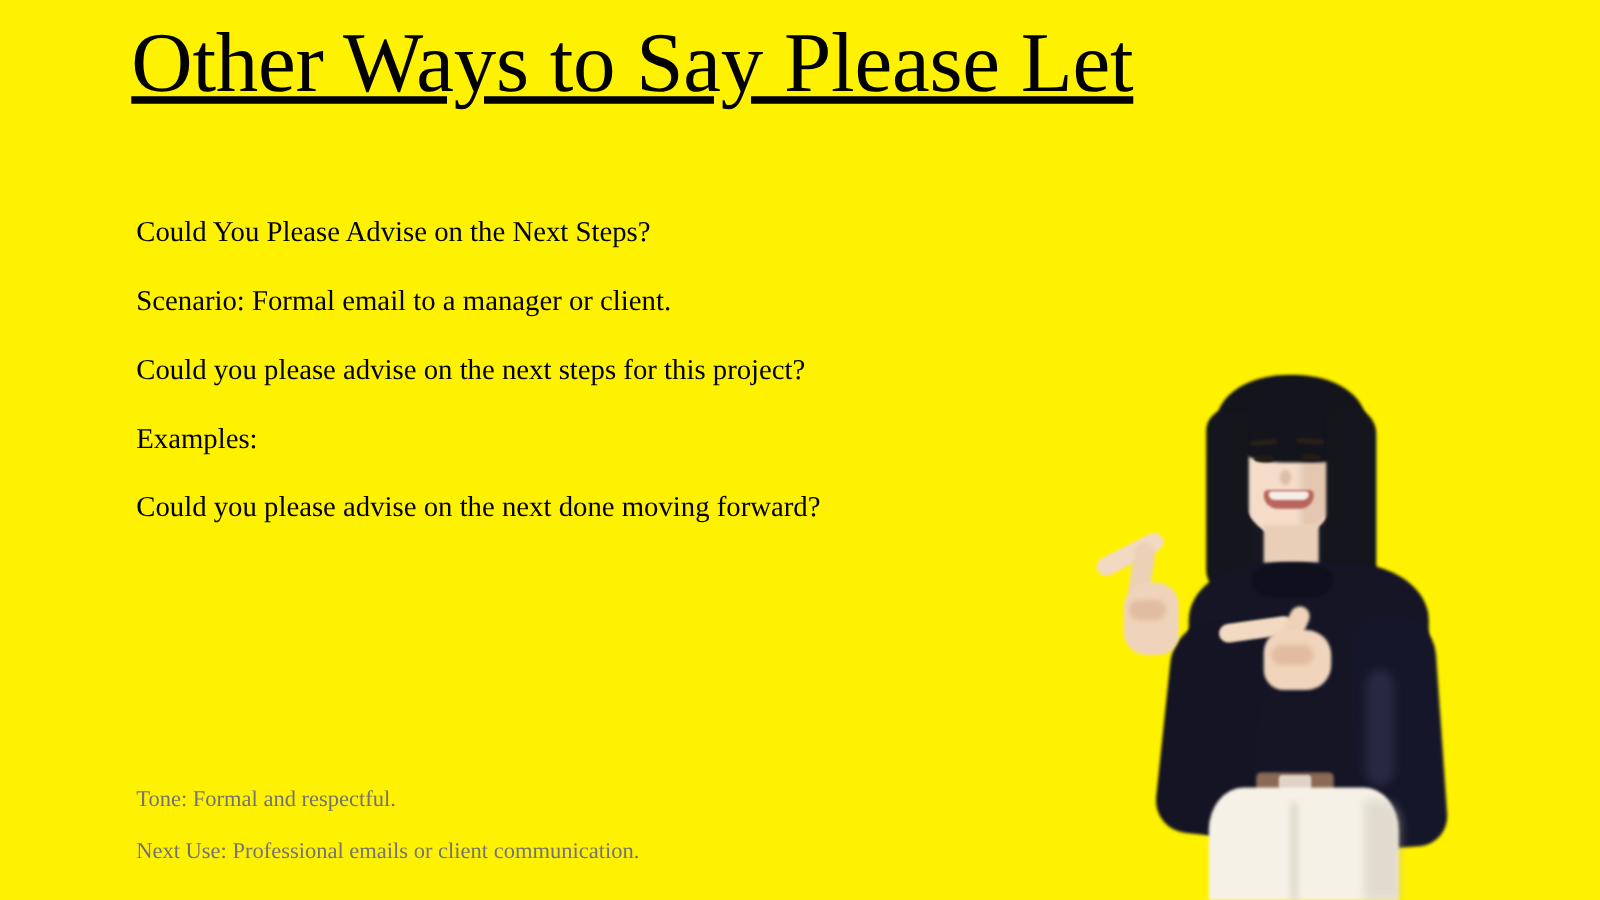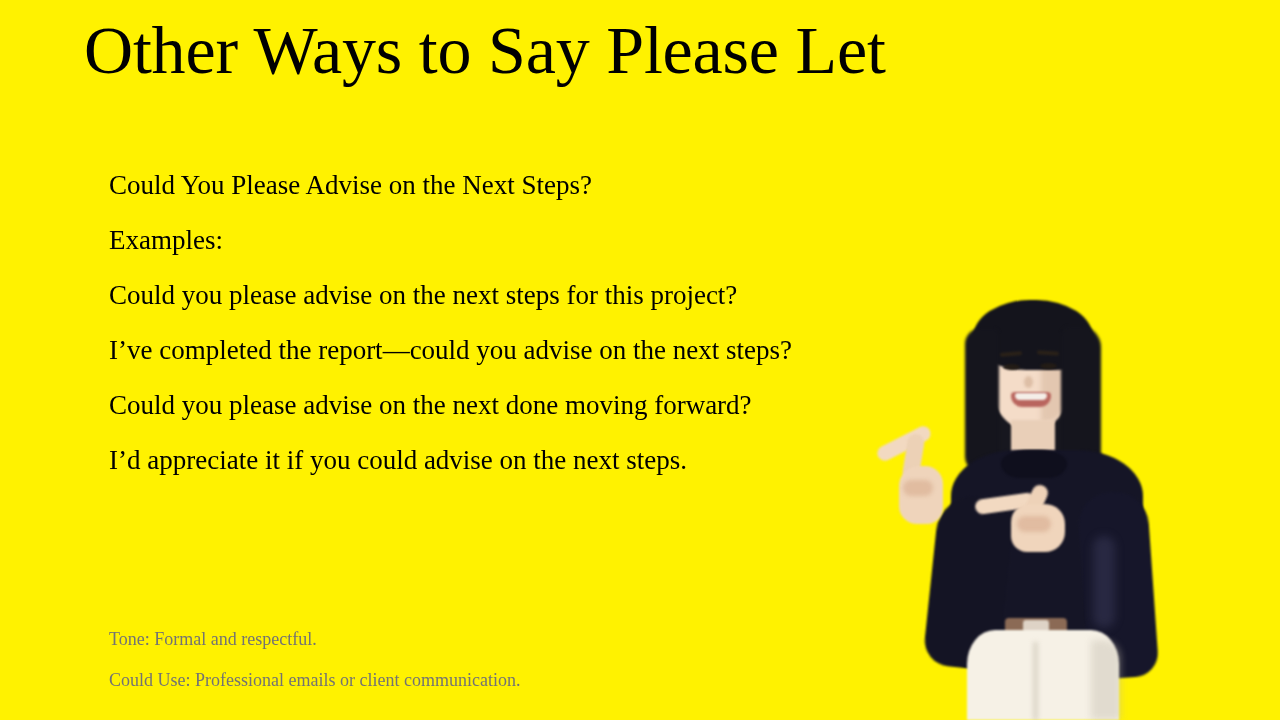--- a/index.html
+++ b/index.html
@@ -21,44 +21,45 @@
     position: relative;
     width: 1280px;
     height: 720px;
     background: #FFF200;
     overflow: hidden;
   }
 
   
   .title-block {
     position: absolute;
-    left: 84px;
+    left: 105px;
     top: 16px;
     width: 830px;
+    text-decoration: underline;
   }
   .title-line {
     font-family: "Liberation Serif", "DejaVu Serif", serif;
     font-size: 68px;
     font-weight: 400;
     line-height: 68px;
     letter-spacing: -0.2px;
     color: #000;
     white-space: nowrap;
   }
 
   
   .body-block {
     position: absolute;
     left: 109px;
     top: 170px;
     width: 790px;
   }
   .body-line {
     font-family: "Liberation Serif", "DejaVu Serif", serif;
-    font-size: 27px;
+    font-size: 23px;
     font-weight: 400;
     line-height: 31px;
     color: #000;
     margin-bottom: 24px;
     white-space: nowrap;
   }
 
   
   .footer-block {
     position: absolute;
@@ -426,30 +427,29 @@
 <body>
 
 <div class="slide">
 
   <div class="title-block">
     <div class="title-line">Other Ways to Say Please Let</div>
   </div>
 
   <div class="body-block">
     <div class="body-line">Could You Please Advise on the Next Steps?</div>
+    <div class="body-line">Scenario: Formal email to a manager or client.</div>
+    <div class="body-line">Could you please advise on the next steps for this project?</div>
     <div class="body-line">Examples:</div>
-    <div class="body-line">Could you please advise on the next steps for this project?</div>
-    <div class="body-line">I’ve completed the report—could you advise on the next steps?</div>
     <div class="body-line">Could you please advise on the next done moving forward?</div>
-    <div class="body-line">I’d appreciate it if you could advise on the next steps.</div>
   </div>
 
   <div class="footer-block">
     <div class="footer-line">Tone: Formal and respectful.</div>
-    <div class="footer-line">Could Use: Professional emails or client communication.</div>
+    <div class="footer-line">Next Use: Professional emails or client communication.</div>
   </div>
 
   <div class="figure">
     <div class="hair-back"></div>
     <div class="face"></div>
     <div class="face-shade"></div>
     <div class="hair-front"></div>
     <div class="hair-side-l"></div>
     <div class="hair-side-r"></div>
 

